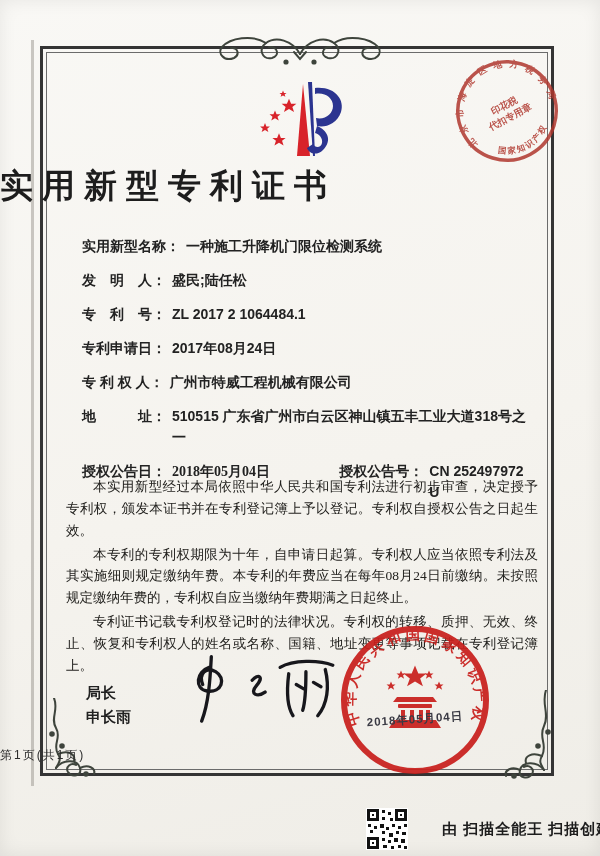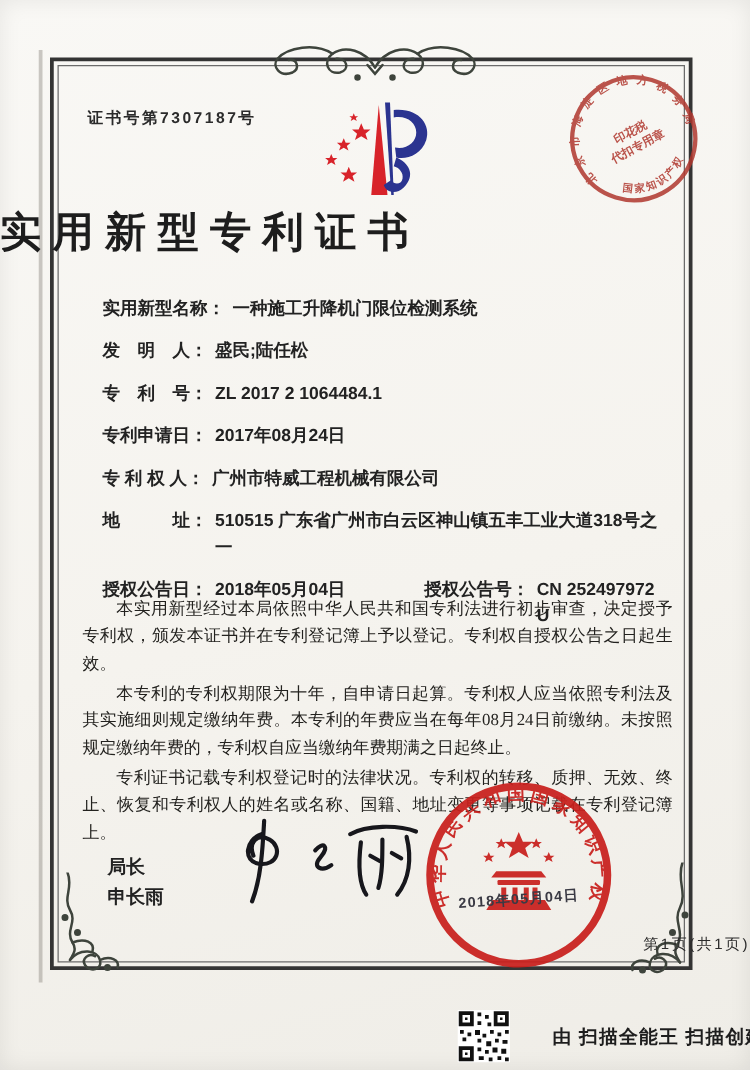--- a/index.html
+++ b/index.html
@@ -24,38 +24,38 @@
   .title{position:absolute;left:0;top:164px;width:600px;
     font-size:33px;font-weight:700;letter-spacing:9px;color:#1d1d1d;}
   
   .fields{position:absolute;left:82px;top:236px;width:452px;
     font-family:"Liberation Sans","DejaVu Sans",sans-serif;font-size:14px;font-weight:600;color:#222;}
   .field-row{display:flex;margin-bottom:13px;line-height:21px;}
   .field-label{flex:0 0 auto;white-space:pre;margin-right:6px;}
   .field-value{flex:1 1 auto;}
   .dates-row{display:flex;margin-bottom:0;}
   .dates-row .pair{display:flex;line-height:21px;}
-  .dates-row .pair.first{width:262px;}
+  .dates-row .pair.first{width:262px;font-family:Liberation Serif, serif;}
   
   .body-text{position:absolute;left:66px;top:476px;width:472px;
     font-size:13.5px;line-height:1.62;color:#23221f;text-align:justify;}
   .body-text p{margin:0 0 2px 0;text-indent:2em;}
   
   .sig-title{position:absolute;left:86px;top:684px;font-family:"Liberation Sans","DejaVu Sans",sans-serif;
     font-size:15px;font-weight:700;color:#222;}
   .sig-name{position:absolute;left:86px;top:708px;font-family:Liberation Serif, serif;
     font-size:15px;font-weight:700;color:#222;}
   .signature{position:absolute;left:168px;top:648px;width:192px;height:86px;}
   
   .seal{position:absolute;left:333px;top:618px;width:164px;height:164px;opacity:.93;}
   .seal-date{position:absolute;left:337px;top:712px;width:156px;text-align:center;
     font-family:"Liberation Sans","DejaVu Sans",sans-serif;font-size:11.5px;font-weight:700;
     color:#3a3a44;letter-spacing:1px;transform:rotate(-4deg);}
   
-  .page-footer{position:absolute;left:0;top:747px;width:600px;text-align:right;
+  .page-footer{position:absolute;left:0;top:747px;width:600px;text-align:left;
     font-family:"Liberation Sans","DejaVu Sans",sans-serif;font-size:12px;letter-spacing:2px;color:#2c2c2c;}
   
   .stamp{position:absolute;left:448px;top:52px;width:118px;height:118px;transform:rotate(-28deg);opacity:.85;}
   
   .orn-top{position:absolute;left:210px;top:32px;width:180px;height:40px;}
   .orn-bl{position:absolute;left:44px;top:698px;width:58px;height:80px;}
   .orn-br{position:absolute;left:498px;top:690px;width:58px;height:92px;transform:scaleX(-1);}
   
   .qr{position:absolute;left:366px;top:808px;width:42px;height:42px;}
   .scan-text{position:absolute;left:418px;top:820px;font-family:"Liberation Sans","DejaVu Sans",sans-serif;
@@ -101,21 +101,20 @@
       <path d="M10 0 C15 14 6 24 12 36 C18 48 8 54 14 66 C18 72 14 76 12 80"></path>
       <path d="M12 80 C20 70 34 72 36 80 C38 88 28 90 24 84 C21 79 27 74 32 77"></path>
       <path d="M14 66 C24 62 32 66 30 73"></path>
       <path d="M36 80 C44 76 52 80 50 86"></path>
       <circle cx="8" cy="42" r="1.8" fill="#3e443c"></circle>
       <circle cx="18" cy="56" r="1.8" fill="#3e443c"></circle>
       <circle cx="42" cy="86" r="1.8" fill="#3e443c"></circle>
     </g>
   </svg>
 
-  <div class="cert-no">证书号第7307187号</div>
 
   <svg class="logo" viewBox="0 0 94 84">
     <g>
       <path d="M50 6 L57 78 L44 78 Z" fill="#d8232a"></path>
       <path d="M59 4 L62 78 L60 78 L55 4 Z" fill="#2b3490"></path>
       <path d="M62 10 C82 8 92 22 88 34 C84 46 72 50 64 48 L63 40 C72 42 80 36 80 28 C80 20 72 14 62 16 Z" fill="#2b3490"></path>
       <path d="M64 48 C74 52 80 62 70 72 C64 78 56 76 54 70 L60 66 C62 70 68 70 69 65 C70 60 66 56 62 55 Z" fill="#2b3490"></path>
       <g fill="#d8232a">
         <path transform="translate(36,28) scale(1.05)" d="M0,-7 L2,-2.2 L7,-2.2 L3.2,0.9 L4.8,5.7 L0,2.8 L-4.8,5.7 L-3.2,0.9 L-7,-2.2 L-2,-2.2 Z"></path>
         <path transform="translate(22,38) scale(0.78)" d="M0,-7 L2,-2.2 L7,-2.2 L3.2,0.9 L4.8,5.7 L0,2.8 L-4.8,5.7 L-3.2,0.9 L-7,-2.2 L-2,-2.2 Z"></path>

